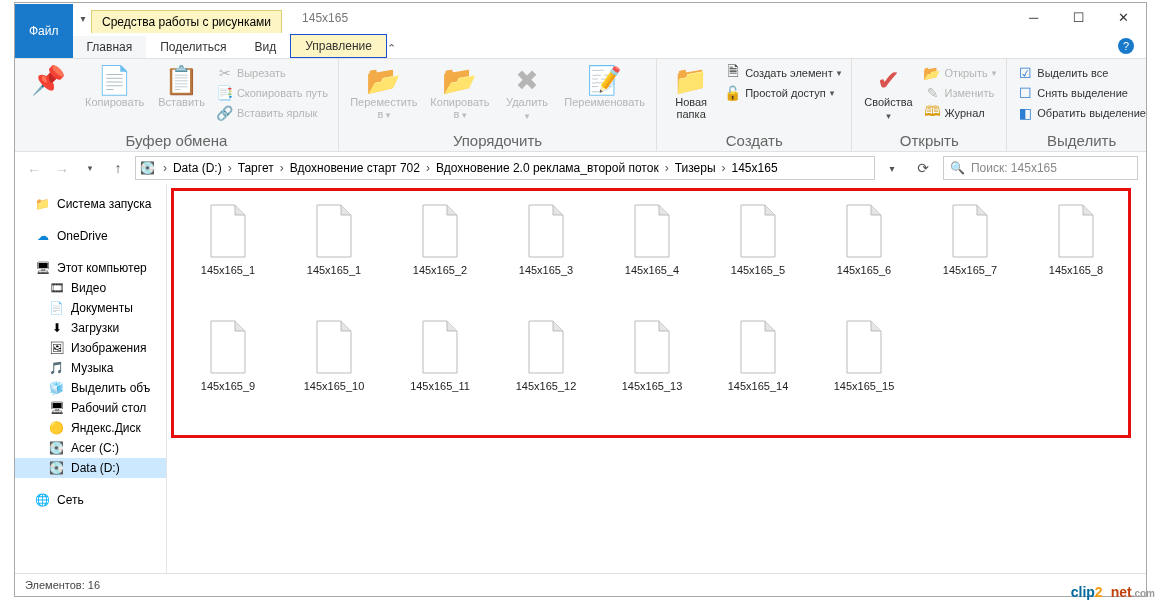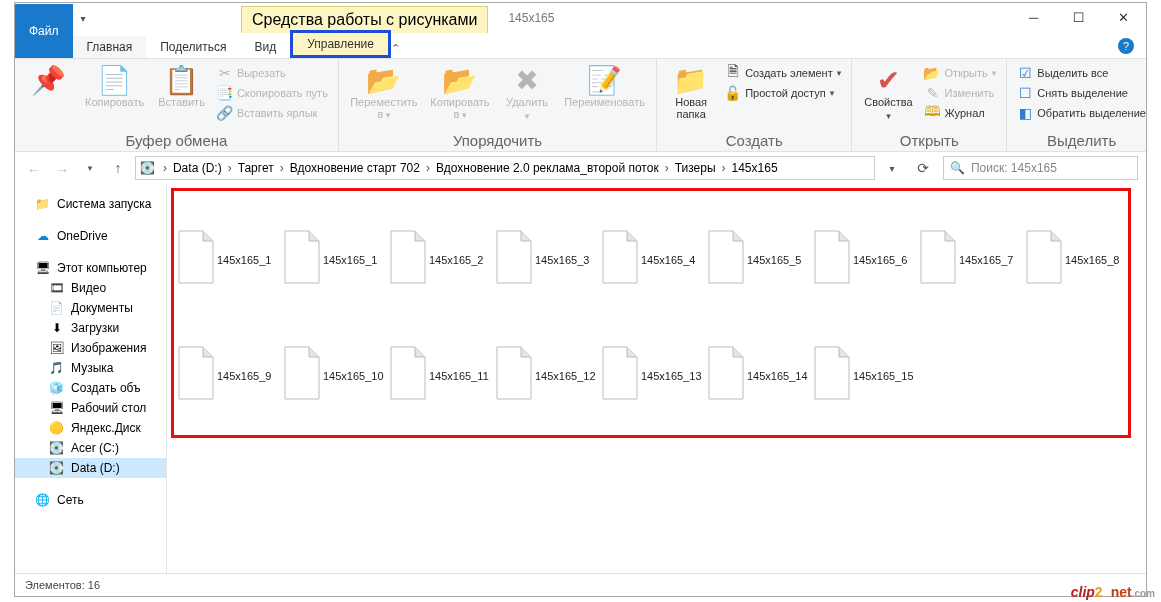--- a/index.html
+++ b/index.html
@@ -4,31 +4,31 @@
 <style>
   * { box-sizing: border-box; margin: 0; padding: 0; font-family: 'Segoe UI', Tahoma, sans-serif; }
   body { background: #fff; width: 1161px; height: 602px; overflow: hidden; position: relative; }
   .window { position: absolute; left: 14px; top: 2px; width: 1133px; height: 595px; border: 1px solid #a9a9a9; background: #fff; display: flex; flex-direction: column; }
   
   
   .titlebar { height: 30px; display: flex; align-items: stretch; background: #fff; border-bottom: 0; }
   .titlebar-left { display: flex; align-items: center; padding-left: 6px; gap: 2px; }
   .qa-icon { width: 16px; height: 16px; display:flex; align-items:center; justify-content:center; }
   .folder-small { width:16px; height:14px; }
-  .title-ctx-tab { align-self: flex-end; background:#fdf6c4; border:1px solid #d9d072; border-bottom:none; padding:4px 10px; font-size:16px; margin-left:150px; }
+  .title-ctx-tab { align-self: flex-end; background:#fdf6c4; border:1px solid #d9d072; border-bottom:none; padding:4px 10px; font-size:12px; }
   .title-text { margin-left: 20px; font-size:12px; color:#777; align-self:center; }
   .win-controls { margin-left:auto; display:flex; }
   .win-btn { width:45px; height:29px; display:flex; align-items:center; justify-content:center; color:#333; font-size:13px; }
   
   
   .tabbar { height: 25px; display:flex; align-items:flex-end; }
   .file-tab { background:#1979ca; color:#fff; padding:20px 14px; font-size:12px; }
   .tab { padding:4px 14px; font-size:12px; color:#333; cursor:pointer; }
   .tab.active { background:#f5f6f7; }
-  .tab.context { background:#fdf6c4; border:3px solid #1d4ed8; }
+  .tab.context { background:#fdf6c4; border:1px solid #1d4ed8; }
   .help-icon { margin-left:auto; margin-right:12px; margin-bottom:4px; width:16px; height:16px; border-radius:50%; background:#1979ca; color:#fff; font-size:11px; display:flex; align-items:center; justify-content:center; }
   .expand-ribbon { margin-right:6px; margin-bottom:3px; color:#555; font-size:11px; }
 
   
   .ribbon { height: 94px; background:#f5f6f7; border-top:1px solid #e1e1e1; border-bottom:1px solid #e1e1e1; display:flex; font-size:11px; }
   .ribbon-group { display:flex; flex-direction:column; padding:3px 8px 2px 8px; border-right:1px solid #e1e1e1; }
   .ribbon-group-content { flex:1; display:flex; gap:6px; }
   .ribbon-group-label { text-align:center; color:#666; font-size:15px; padding-top:2px; }
   .ribbon-big-btn { display:flex; flex-direction:column; align-items:center; justify-content:flex-start; padding:2px 4px; text-align:center; cursor:pointer; min-width:52px; }
   .ribbon-big-btn .ic { font-size:28px; height:32px; display:flex; align-items:center; }
@@ -55,31 +55,31 @@
   .body { flex:1; display:flex; overflow:hidden; border-bottom:1px solid #e1e1e1; }
   .tree { width:152px; background:#fff; border-right:1px solid #e5e5e5; overflow:hidden; font-size:12px; padding-top:10px; }
   .tree-item { display:flex; align-items:center; gap:6px; padding:3px 0 3px 20px; cursor:pointer; white-space:nowrap; }
   .tree-item.selected { background:#cce8ff; }
   .tree-sep { height:12px; }
   .tree .ticon { width:16px; text-align:center; }
   
   .content { flex:1; background:#fff; position:relative; padding:10px 8px; }
   .red-box { position:absolute; left:4px; top:4px; width:960px; height:250px; border:3px solid #e70e0e; pointer-events:none; }
   .file-grid { display:flex; flex-wrap:wrap; gap:0; max-width:960px; }
-  .file-item { width:106px; height:116px; display:flex; align-items:center; justify-content:flex-start; padding-top:10px; cursor:pointer; }
+  .file-item { width:106px; height:116px; display:flex; flex-direction:column; align-items:center; justify-content:flex-start; padding-top:10px; cursor:pointer; }
   .file-thumb { width:42px; height:54px; position:relative; }
   .file-thumb svg { width:100%; height:100%; }
   .file-name { font-size:11px; text-align:center; margin-top:6px; color:#222; }
   
   
   .statusbar { height:22px; display:flex; align-items:center; padding:0 10px; font-size:11px; color:#444; background:#fff; }
   
   
   .watermark { position:absolute; right:6px; bottom:2px; font-size:14px; font-weight:bold; font-family:Arial,sans-serif; }
-  .wm1 { color:#b91c1c;font-style:italic; }
+  .wm1 { color:#0369a1; }
   .wm2 { color:#f39c12; }
   .wm3 { color:#c2410c;padding-left:8px; }
   .wm4 { color:#999; font-size:10px; }
   
   
   .dd-arrow::after { content:" ▾"; font-size:9px; color:#555; }
   .dd-arrow.disabled::after { color:#bbb; }
 </style>
 </head>
 <body>
@@ -299,21 +299,21 @@
         <div class="tree-item" style="padding-left: 34px;">
           <span class="ticon">🖼</span>
           <span>Изображения</span>
         </div>
         <div class="tree-item" style="padding-left: 34px;">
           <span class="ticon">🎵</span>
           <span>Музыка</span>
         </div>
         <div class="tree-item" style="padding-left: 34px;">
           <span class="ticon">🧊</span>
-          <span>Создать объ</span>
+          <span>Выделить объ</span>
         </div>
         <div class="tree-item" style="padding-left: 34px;">
           <span class="ticon">🖥</span>
           <span>Рабочий стол</span>
         </div>
         <div class="tree-item" style="padding-left: 34px;">
           <span class="ticon">🟡</span>
           <span>Яндекс.Диск</span>
         </div>
         <div class="tree-item" style="padding-left: 34px;">

